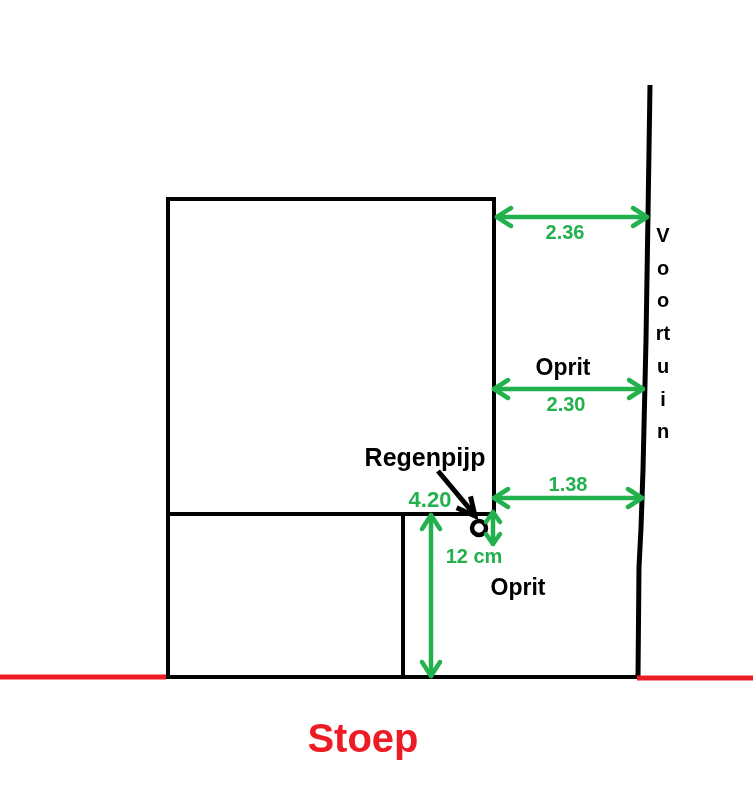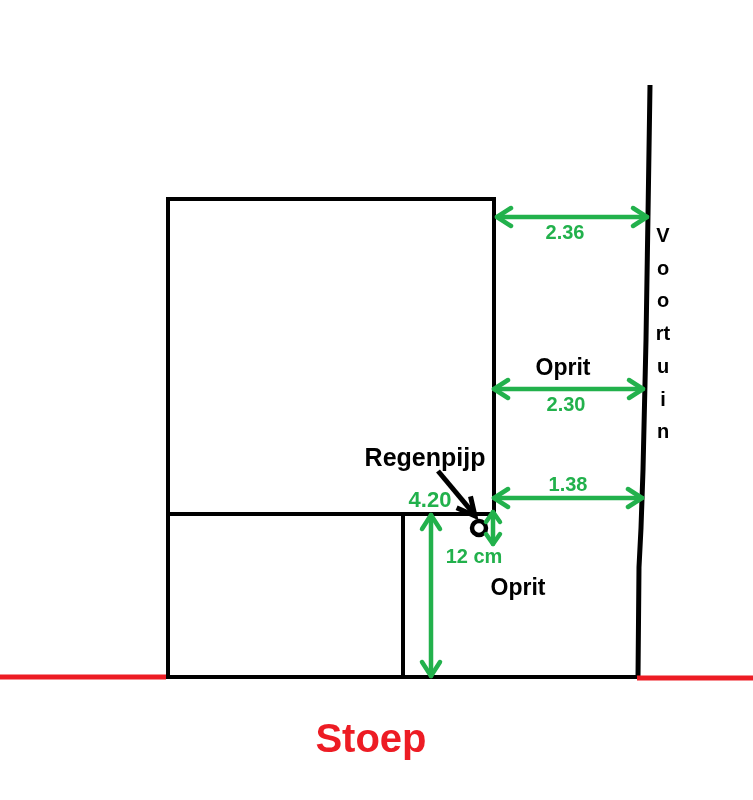--- a/index.html
+++ b/index.html
@@ -90,21 +90,21 @@
     <g>
       <line x1="493" y1="512" x2="493" y2="544" class="stroke-green" stroke-width="4.5"></line>
       <polyline points="486,522 493,512 500,522" class="stroke-green" stroke-width="4.5"></polyline>
       <polyline points="486,534 493,544 500,534" class="stroke-green" stroke-width="4.5"></polyline>
     </g>
   </svg>
 
   <div class="lbl area" style="left:563px;top:367px;">Oprit</div>
   <div class="lbl area" style="left:518px;top:587px;">Oprit</div>
   <div class="lbl small-black" style="left:425px;top:457px;">Regenpijp</div>
-  <div class="lbl stoep" style="left:371px;top:738px;text-align:right;">Stoep</div>
+  <div class="lbl stoep" style="left:363px;top:738px;text-align:right;">Stoep</div>
 
   <div class="vertical-label">Voortuin</div>
 
   <div class="lbl dim" style="left:565px;top:232px;">2.36</div>
   <div class="lbl dim" style="left:566px;top:404px;">2.30</div>
   <div class="lbl dim" style="left:568px;top:484px;">1.38</div>
   <div class="lbl dim-big" style="left:430px;top:500px;">4.20</div>
   <div class="lbl dim" style="left:474px;top:556px;">12 cm</div>
 
 </div>

